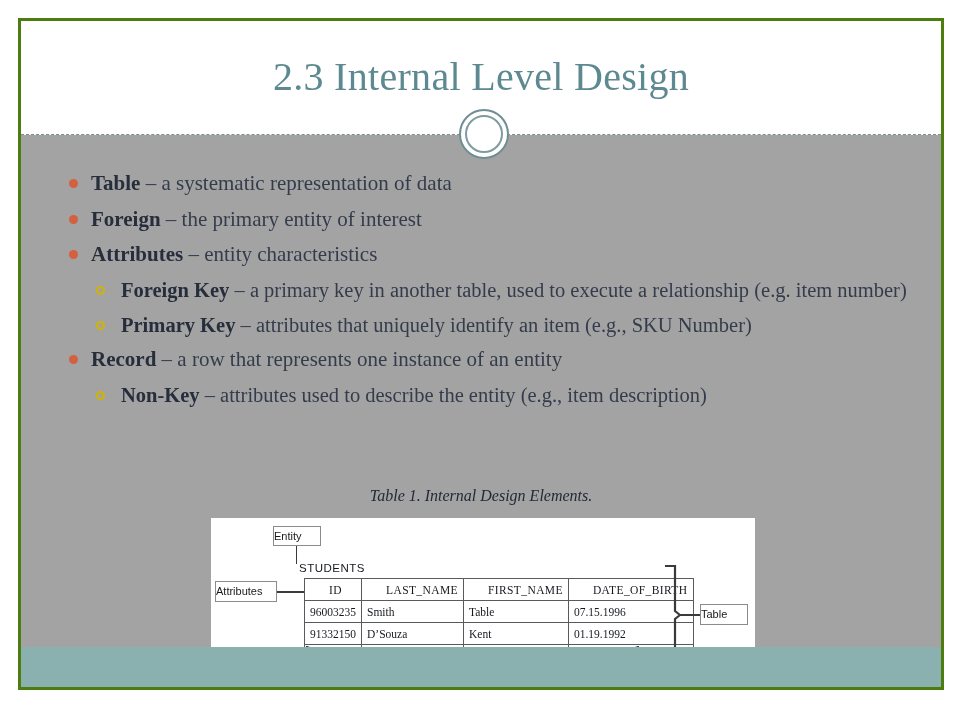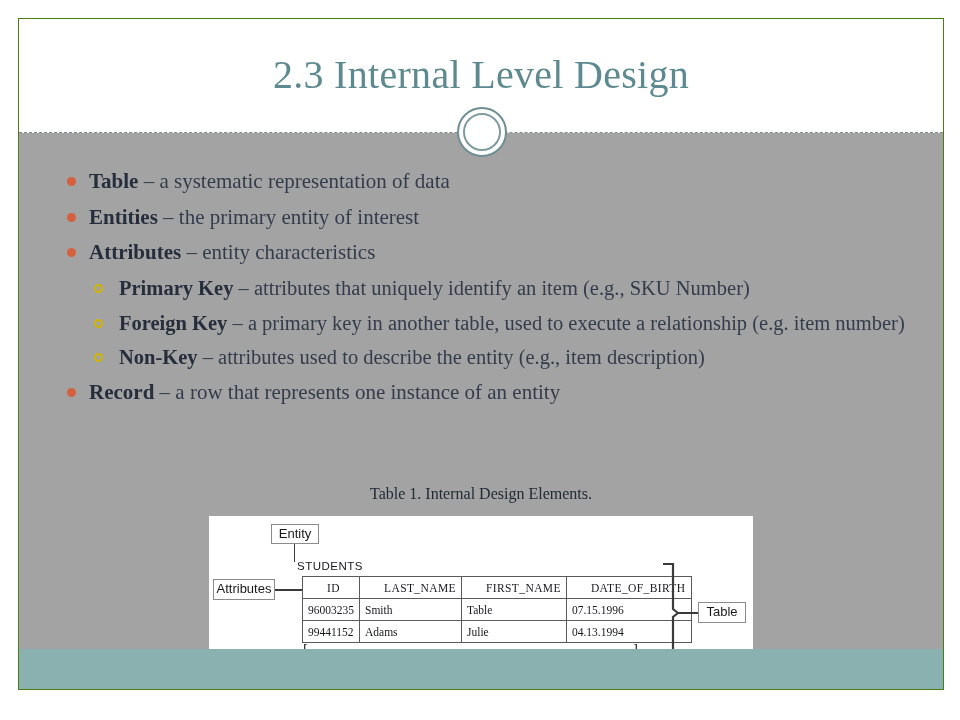--- a/index.html
+++ b/index.html
@@ -15,21 +15,21 @@
   }
 
   
   #slide {
     position: absolute;
     left: 18px;
     top: 18px;
     width: 926px;
     height: 672px;
     box-sizing: border-box;
-    border: 1px solid #4d7c0f;
+    border: 3px solid #4d7c0f;
     background: #ffffff;
     overflow: hidden;
   }
 
   
   #header-area {
     position: absolute;
     left: 0; top: 0;
     width: 100%;
     height: 114px;
@@ -149,40 +149,41 @@
 
   
   #figure-caption {
     position: absolute;
     left: 0;
     top: 352px;
     width: 100%;
     text-align: center;
     font-size: 16px;
     color: #232a36;
+    font-style: italic;
   }
 
   
   #diagram {
     position: absolute;
     left: 190px;
     top: 383px;
     width: 544px;
     height: 187px;
     background: #ffffff;
     overflow: hidden;
   }
   .dbox {
     position: absolute;
     border: 1px solid #8b8b8b;
     background: #ffffff;
     font-family: "Liberation Sans", "DejaVu Sans", sans-serif;
-    font-size: 13px;
+    font-size: 11px;
     color: #1a1a1a;
-    text-align: center;
+    text-align: left;
     line-height: 18px;
     box-sizing: border-box;
   }
   #box-entity    { left: 62px;  top: 8px;   width: 48px; height: 20px; }
   #box-attributes{ left: 4px;   top: 63px;  width: 62px; height: 21px; }
   #box-table     { left: 489px; top: 86px;  width: 48px; height: 21px; }
   #box-record    { left: 404px; top: 158px; width: 56px; height: 21px; }
 
   .dline { position: absolute; background: #3a3a3a; }
   #line-entity      { left: 85px; top: 28px; width: 1px; height: 18px; }
@@ -270,46 +271,46 @@
 
     <div id="bullets">
 
       <div class="bullet-row lvl1">
         <span class="dot1"></span>
         <span class="bterm">Table </span><span class="btext">– </span><span class="btext">a systematic representation of data</span>
       </div>
 
       <div class="bullet-row lvl1">
         <span class="dot1"></span>
-        <span class="bterm">Entities </span><span class="btext">– </span><span class="btext">the primary entity of interest</span>
+        <span class="bterm">Foreign </span><span class="btext">– </span><span class="btext">the primary entity of interest</span>
       </div>
 
       <div class="bullet-row lvl1">
         <span class="dot1"></span>
         <span class="bterm">Attributes </span><span class="btext">– </span><span class="btext">entity characteristics</span>
       </div>
 
       <div class="bullet-row lvl2">
         <span class="dot2"></span>
-        <span class="bterm">Primary Key </span><span class="btext">– </span><span class="btext">attributes that uniquely identify an item (e.g., SKU Number)</span>
+        <span class="bterm">Foreign Key </span><span class="btext">– </span><span class="btext">a primary key in another table, used to execute a relationship (e.g. item number)</span>
       </div>
 
       <div class="bullet-row lvl2">
         <span class="dot2"></span>
-        <span class="bterm">Foreign Key </span><span class="btext">– </span><span class="btext">a primary key in another table, used to execute a relationship (e.g. item number)</span>
+        <span class="bterm">Primary Key </span><span class="btext">– </span><span class="btext">attributes that uniquely identify an item (e.g., SKU Number)</span>
+      </div>
+
+      <div class="bullet-row lvl1">
+        <span class="dot1"></span>
+        <span class="bterm">Record </span><span class="btext">– </span><span class="btext">a row that represents one instance of an entity</span>
       </div>
 
       <div class="bullet-row lvl2">
         <span class="dot2"></span>
         <span class="bterm">Non-Key </span><span class="btext">– </span><span class="btext">attributes used to describe the entity (e.g., item description)</span>
-      </div>
-
-      <div class="bullet-row lvl1">
-        <span class="dot1"></span>
-        <span class="bterm">Record </span><span class="btext">– </span><span class="btext">a row that represents one instance of an entity</span>
       </div>
 
     </div>
 
     <div id="figure-caption">Table 1. Internal Design Elements.</div>
 
     <div id="diagram">
 
       <div class="dbox" id="box-entity">Entity</div>
       <div class="dline" id="line-entity"></div>
@@ -327,20 +328,26 @@
           <td class="colC">FIRST_NAME</td>
           <td class="colD">DATE_OF_BIRTH</td>
         </tr>
         <tr>
           <td>96003235</td>
           <td>Smith</td>
           <td>Table</td>
           <td>07.15.1996</td>
         </tr>
         <tr>
+          <td>91332150</td>
+          <td>D’Souza</td>
+          <td>Kent</td>
+          <td>01.19.1992</td>
+        </tr>
+        <tr>
           <td>99441152</td>
           <td>Adams</td>
           <td>Julie</td>
           <td>04.13.1994</td>
         </tr>
       </tbody>
         </table>
 
       <div class="brk" id="brk-open">[</div>
       <div class="brk" id="brk-close">]</div>

